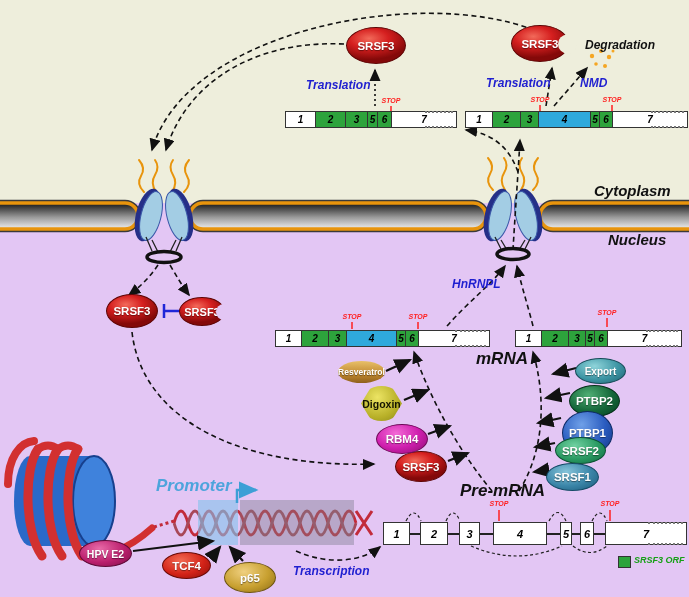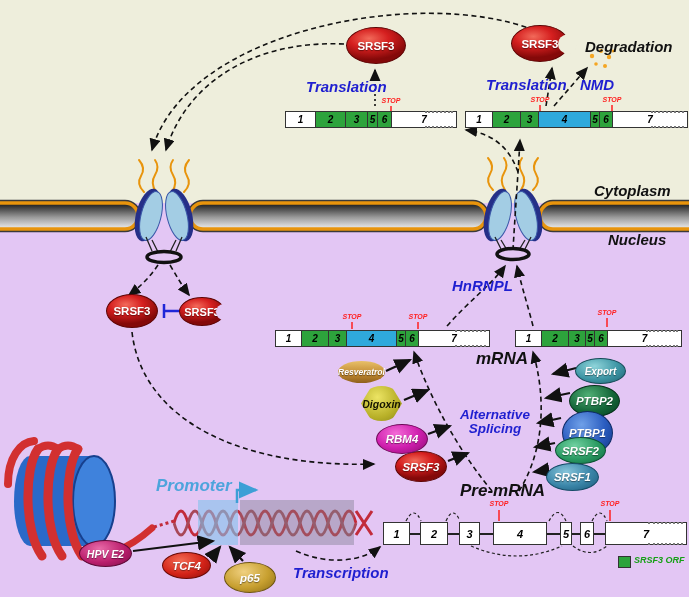--- a/index.html
+++ b/index.html
@@ -3,27 +3,27 @@
 <meta charset="utf-8">
 <style>
   html,body{margin:0;padding:0;background:#fff;}
   .stage{position:relative;width:689px;height:597px;overflow:hidden;
     background:#e3c6f4;font-family:"Liberation Sans",sans-serif;}
   .cytobg{position:absolute;left:0;top:0;width:689px;height:203px;background:#eeeedc;}
   svg.art{position:absolute;left:0;top:0;}
   .lbl{position:absolute;font-weight:bold;font-style:italic;white-space:nowrap;color:#111;z-index:5;}
   .pblue{color:#1f1fd0;}
   .big{font-size:17px;}
-  .med{font-size:15px;}
+  .med{font-size:12px;}
   .reg{font-size:15px;}
   .prom{color:#4da4dc;font-size:17px;}
   .stop{position:absolute;color:#ff2020;font-size:7px;font-weight:bold;font-style:italic;
     transform:translateX(-50%);z-index:6;line-height:1;}
   .oval{position:absolute;border-radius:50%;display:flex;align-items:center;justify-content:center;
-    color:#fff;font-weight:bold;font-style:italic;font-size:11.5px;z-index:7;
+    color:#fff;font-weight:bold;font-size:11.5px;z-index:7;
     text-shadow:0 1px 1px rgba(0,0,0,.45);box-sizing:border-box;}
   .red{background:radial-gradient(ellipse 70% 60% at 38% 30%,#f26a5a 0%,#d51f1f 48%,#840909 100%);border:1px solid #5e0505;}
   .magenta{background:radial-gradient(ellipse at 38% 30%,#f36ad6 0%,#cf1fae 52%,#8c0b72 100%);border:1px solid #6d0857;}
   .teal{background:radial-gradient(ellipse at 38% 30%,#8fd4da 0%,#3d95a4 55%,#1d5f6e 100%);border:1px solid #134a56;}
   .dkgreen{background:radial-gradient(ellipse at 38% 30%,#4fae74 0%,#15673a 55%,#063c1e 100%);border:1px solid #05301a;}
   .blueov{background:radial-gradient(ellipse at 38% 30%,#6fa0e8 0%,#2a5cc0 55%,#12347e 100%);border:1px solid #0d2a66;}
   .seagreen{background:radial-gradient(ellipse at 38% 30%,#6fd0a0 0%,#2a9a62 55%,#0f6a40 100%);border:1px solid #0a5232;}
   .steel{background:radial-gradient(ellipse at 38% 30%,#85c4da 0%,#3a85a8 55%,#1a5878 100%);border:1px solid #144a66;}
   .crimson{background:radial-gradient(ellipse at 38% 30%,#e86aa8 0%,#bb1f6d 55%,#7c0c48 100%);border:1px solid #600a38;}
   .redtf{background:radial-gradient(ellipse at 38% 30%,#f26a52 0%,#d32318 55%,#8c0d08 100%);border:1px solid #6a0a06;}
@@ -197,24 +197,20 @@
   </svg>
 
   <div class="lbl reg" style="left:594px;top:182px;">Cytoplasm</div>
   <div class="lbl reg" style="left:608px;top:231px;">Nucleus</div>
 
   <div class="lbl med pblue" style="left:306px;top:78px;">Translation</div>
   <div class="lbl med pblue" style="left:486px;top:76px;">Translation</div>
   <div class="lbl med pblue" style="left:580px;top:76px;">NMD</div>
   <div class="lbl med" style="left:585px;top:38px;">Degradation</div>
   <div class="lbl med pblue" style="left:452px;top:277px;">HnRNPL</div>
-  <div class="altspl">
-    <div>Alternative</div>
-    <div>Splicing</div>
-  </div>
   <div class="lbl med pblue" style="left:293px;top:564px;">Transcription</div>
 
   <div class="lbl big" style="left:476px;top:349px;">mRNA</div>
   <div class="lbl big" style="left:460px;top:481px;">Pre-mRNA</div>
   <div class="lbl prom" style="left:156px;top:476px;">Promoter</div>
 
   <div class="stop" style="left:391px;top:97px;">STOP</div>
   <div class="stop" style="left:540px;top:96px;">STOP</div>
   <div class="stop" style="left:612px;top:96px;">STOP</div>
   <div class="stop" style="left:352px;top:313px;">STOP</div>

